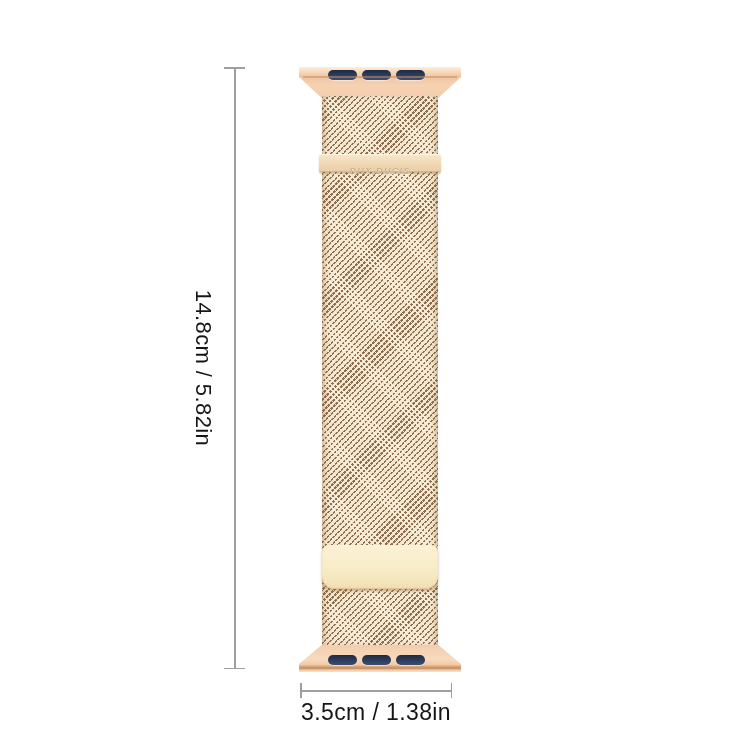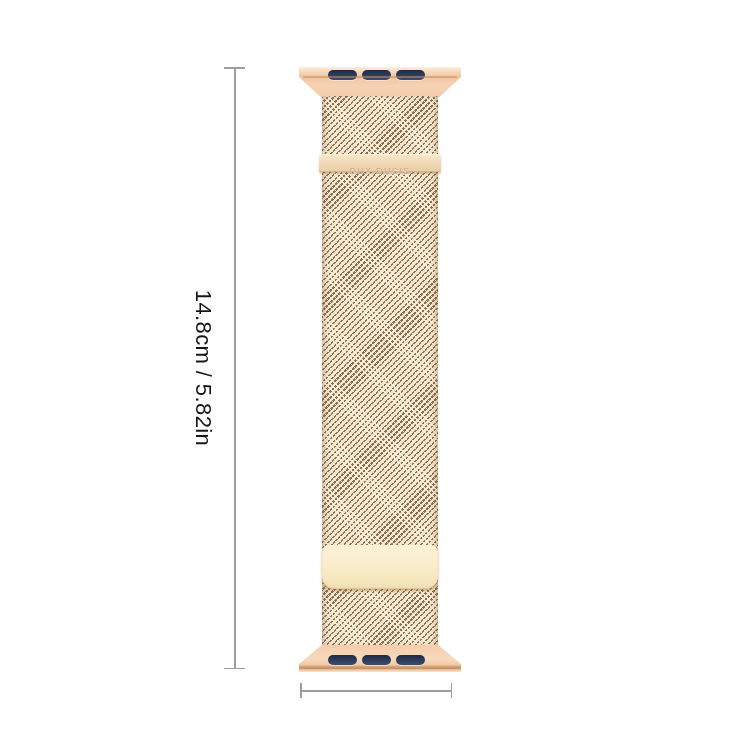--- a/index.html
+++ b/index.html
@@ -106,20 +106,21 @@
     background: linear-gradient(180deg, #f8e8cc 0%, var(--clasp-bar, #f0d8b4) 55%, #e9cda6 100%);
     box-shadow:
       inset 0 1px 0 #fff6e2,
       inset 0 -1px 0 #d6b68c,
       0 1.5px 1.5px rgba(160, 118, 70, 0.4);
     display: flex; align-items: center; justify-content: center;
   }
   .engraving {
     font-size: 9px;
     font-weight: bold;
+    font-style: italic;
     letter-spacing: 1.3px;
     color: var(--engraving-text, #ccb189);
     text-shadow: 0 0.5px 0 rgba(255,255,255,0.7);
     white-space: nowrap;
     margin-top: 15px;
   }
 
   .clasp-plate {
     position: absolute;
     left: 322px; top: 545px;
@@ -137,20 +138,21 @@
 <div class="stage">
 
   <div class="dim-line v-line"></div>
   <div class="dim-line v-tick-top"></div>
   <div class="dim-line v-tick-bot"></div>
   <div class="dim-label height-label">14.8cm / 5.82in</div>
 
   <div class="dim-line h-line"></div>
   <div class="dim-line h-tick-l"></div>
   <div class="dim-line h-tick-r"></div>
+  <div class="dim-label width-label">3.5cm / 1.38in</div>
 
   <div>
 
     <div class="connector connector-top">
       <div class="slot s1"></div>
       <div class="slot s2"></div>
       <div class="slot s3"></div>
       <div class="bar-shade"></div>
     </div>
 

